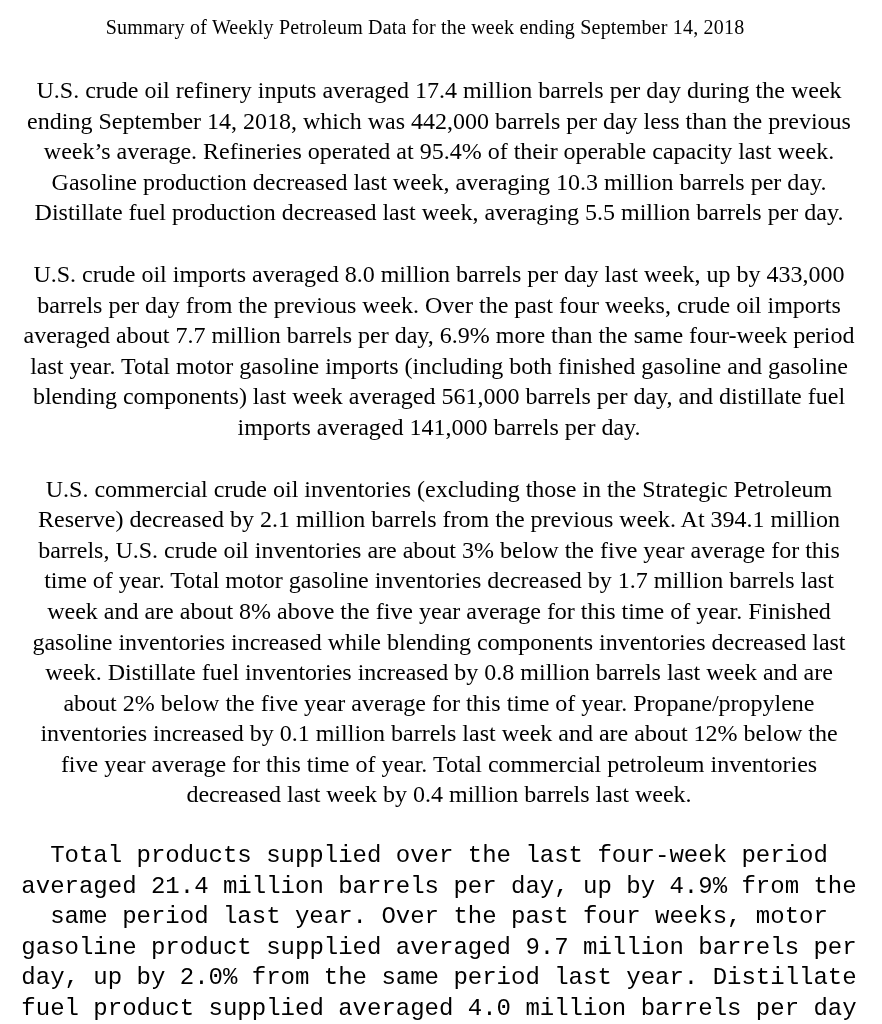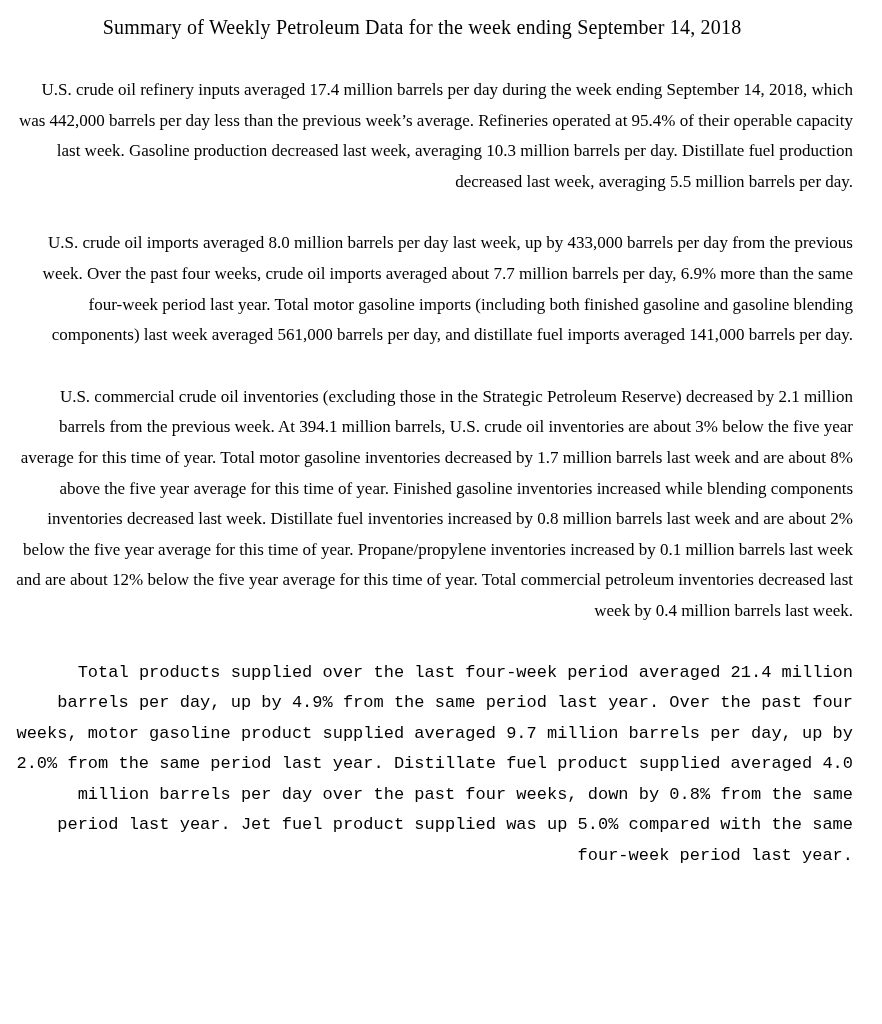--- a/index.html
+++ b/index.html
@@ -12,36 +12,36 @@
     height: 1024px;
     overflow: hidden;
     font-family: "Liberation Serif", "DejaVu Serif", serif;
     color: #000000;
     -webkit-font-smoothing: antialiased;
   }
   .page {
     box-sizing: border-box;
     width: 882px;
     height: 1024px;
-    padding: 12px 21px 0 13px;
+    padding: 12px 21px 0 19px;
     background: #ffffff;
   }
   .doc-title {
     font-size: 20px;
     font-weight: normal;
     line-height: 30px;
     text-align: center;
     margin: 0 30px 33px 0;
     letter-spacing: 0.2px;
     white-space: nowrap;
   }
   .doc-paragraph {
-    font-size: 17px;
+    font-size: 24px;
     line-height: 30.6px;
-    text-align: right;
+    text-align: center;
     margin: 1px 0 31px 0;
     max-width: 840px;
   }
   .doc-paragraph:last-child {
     margin-bottom: 0;
     font-family: Liberation Mono, monospace;
   }
 </style>
 </head>
 <body>

